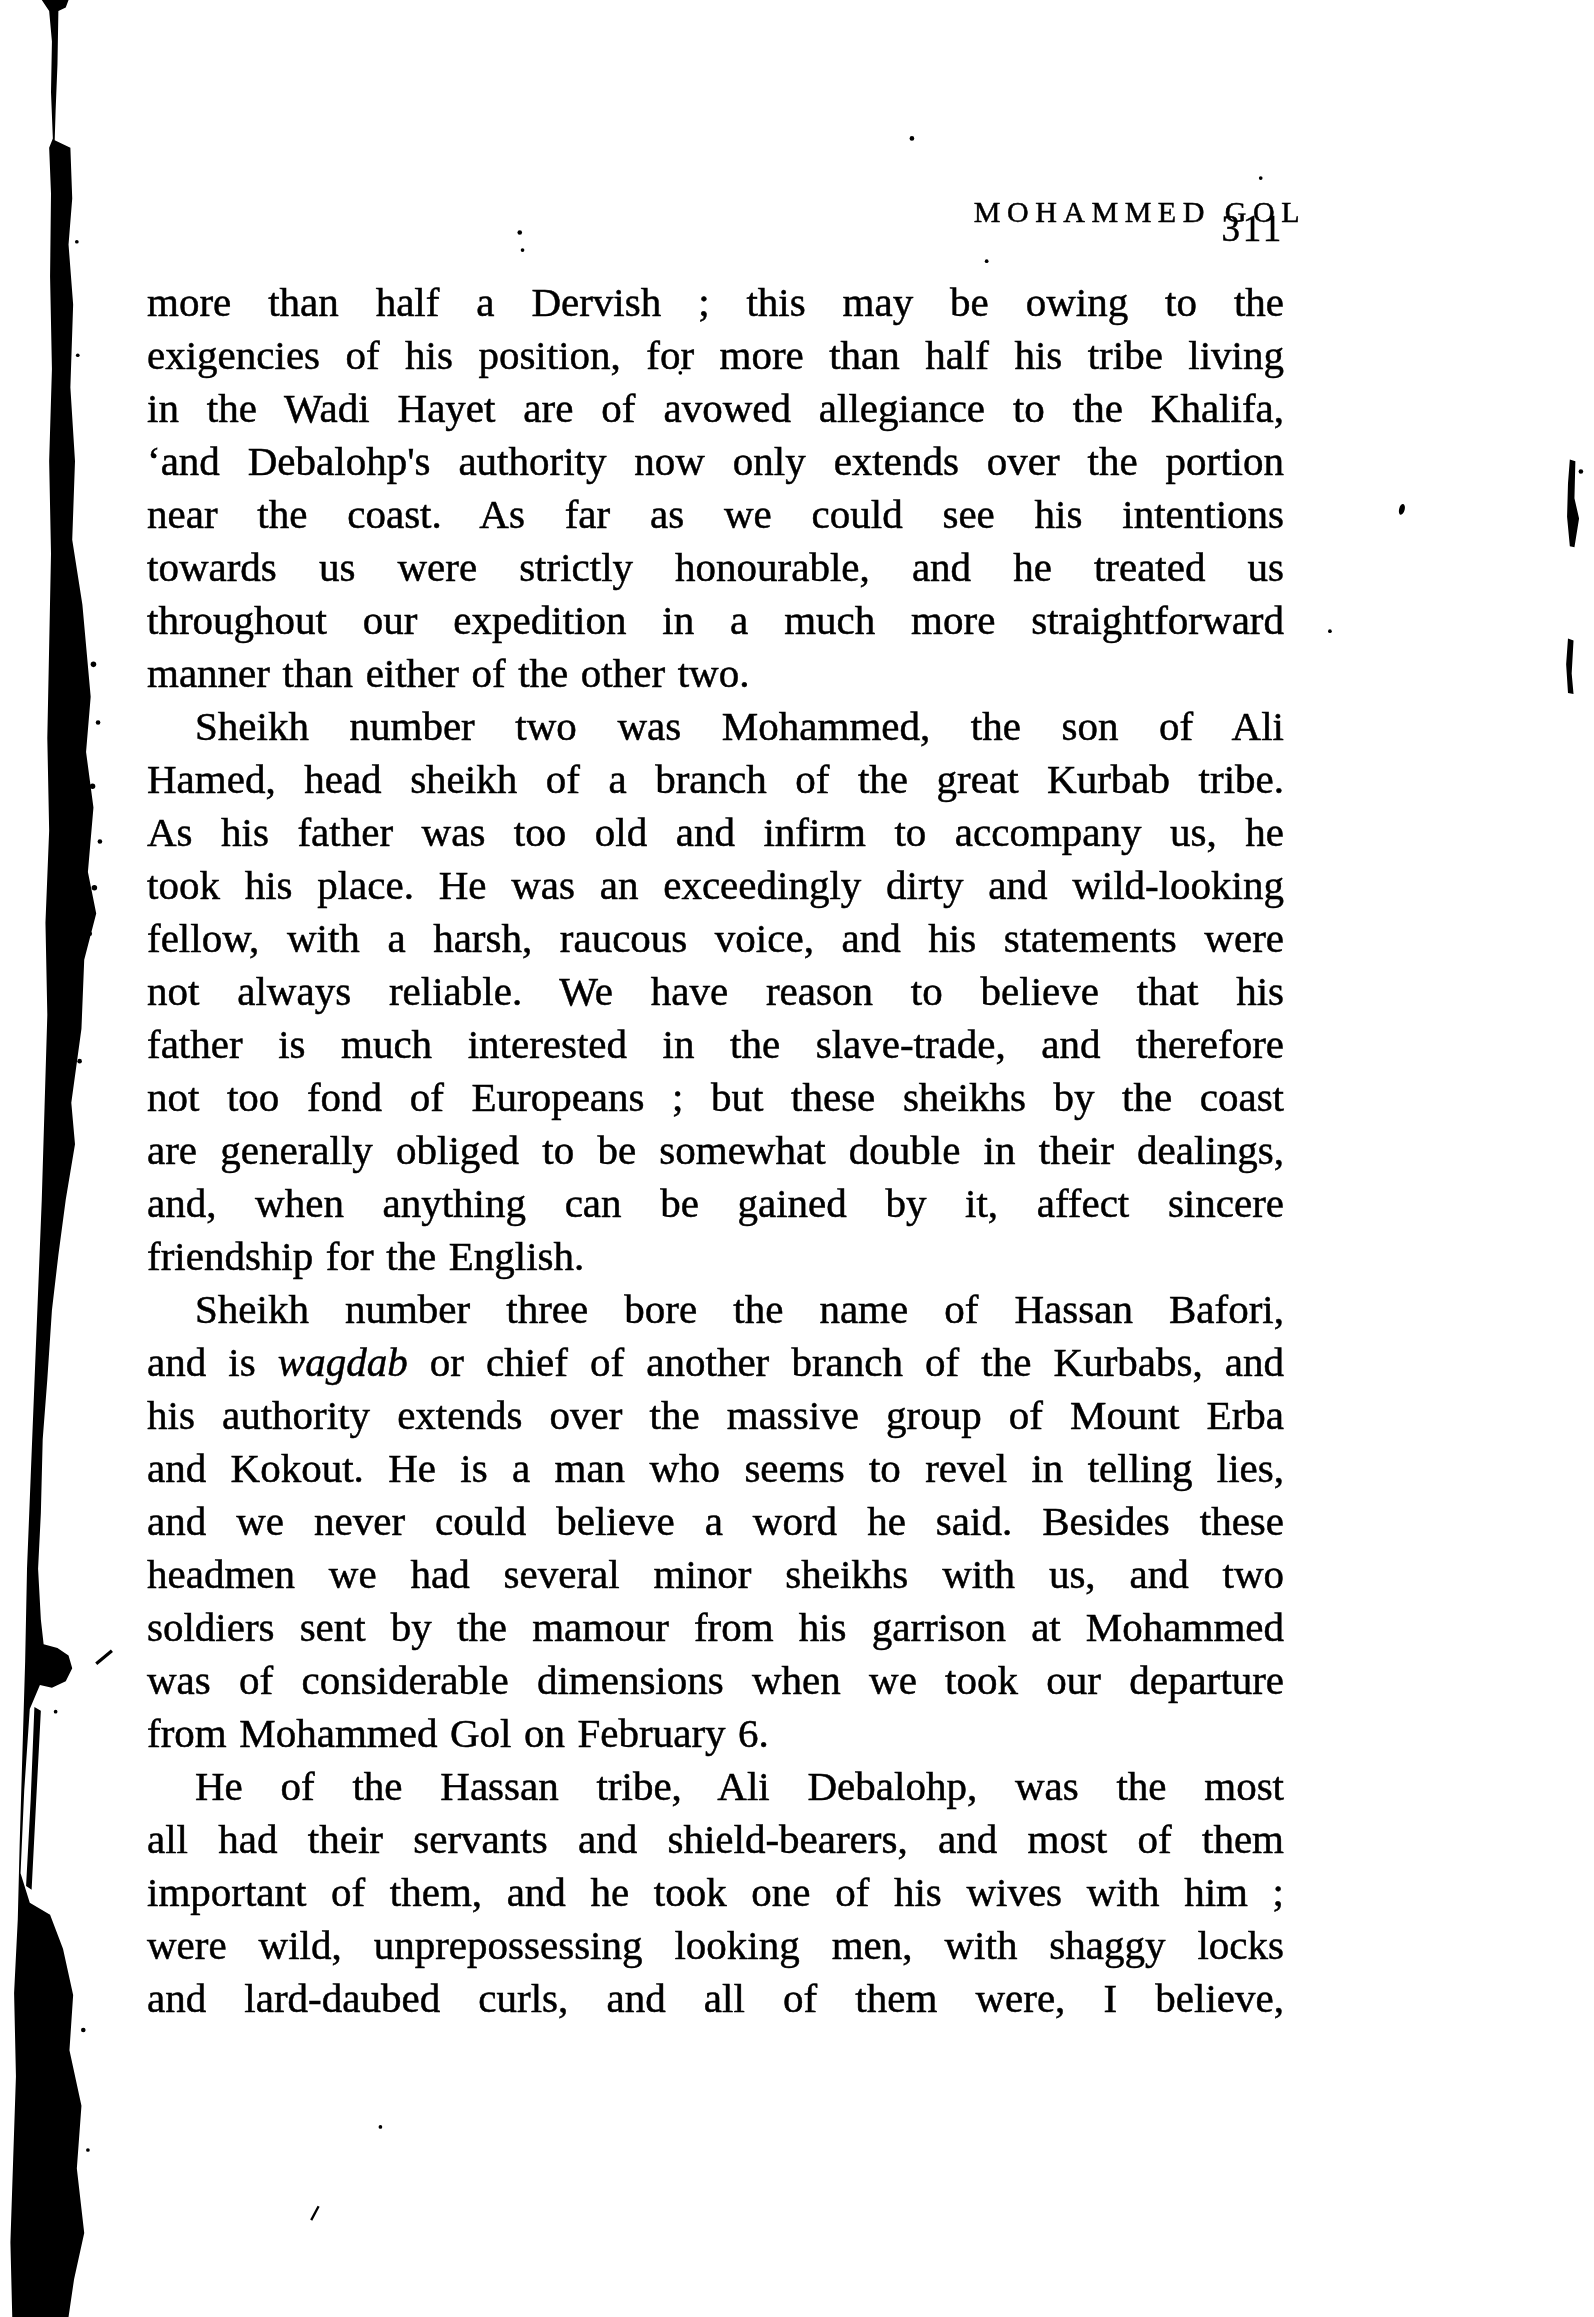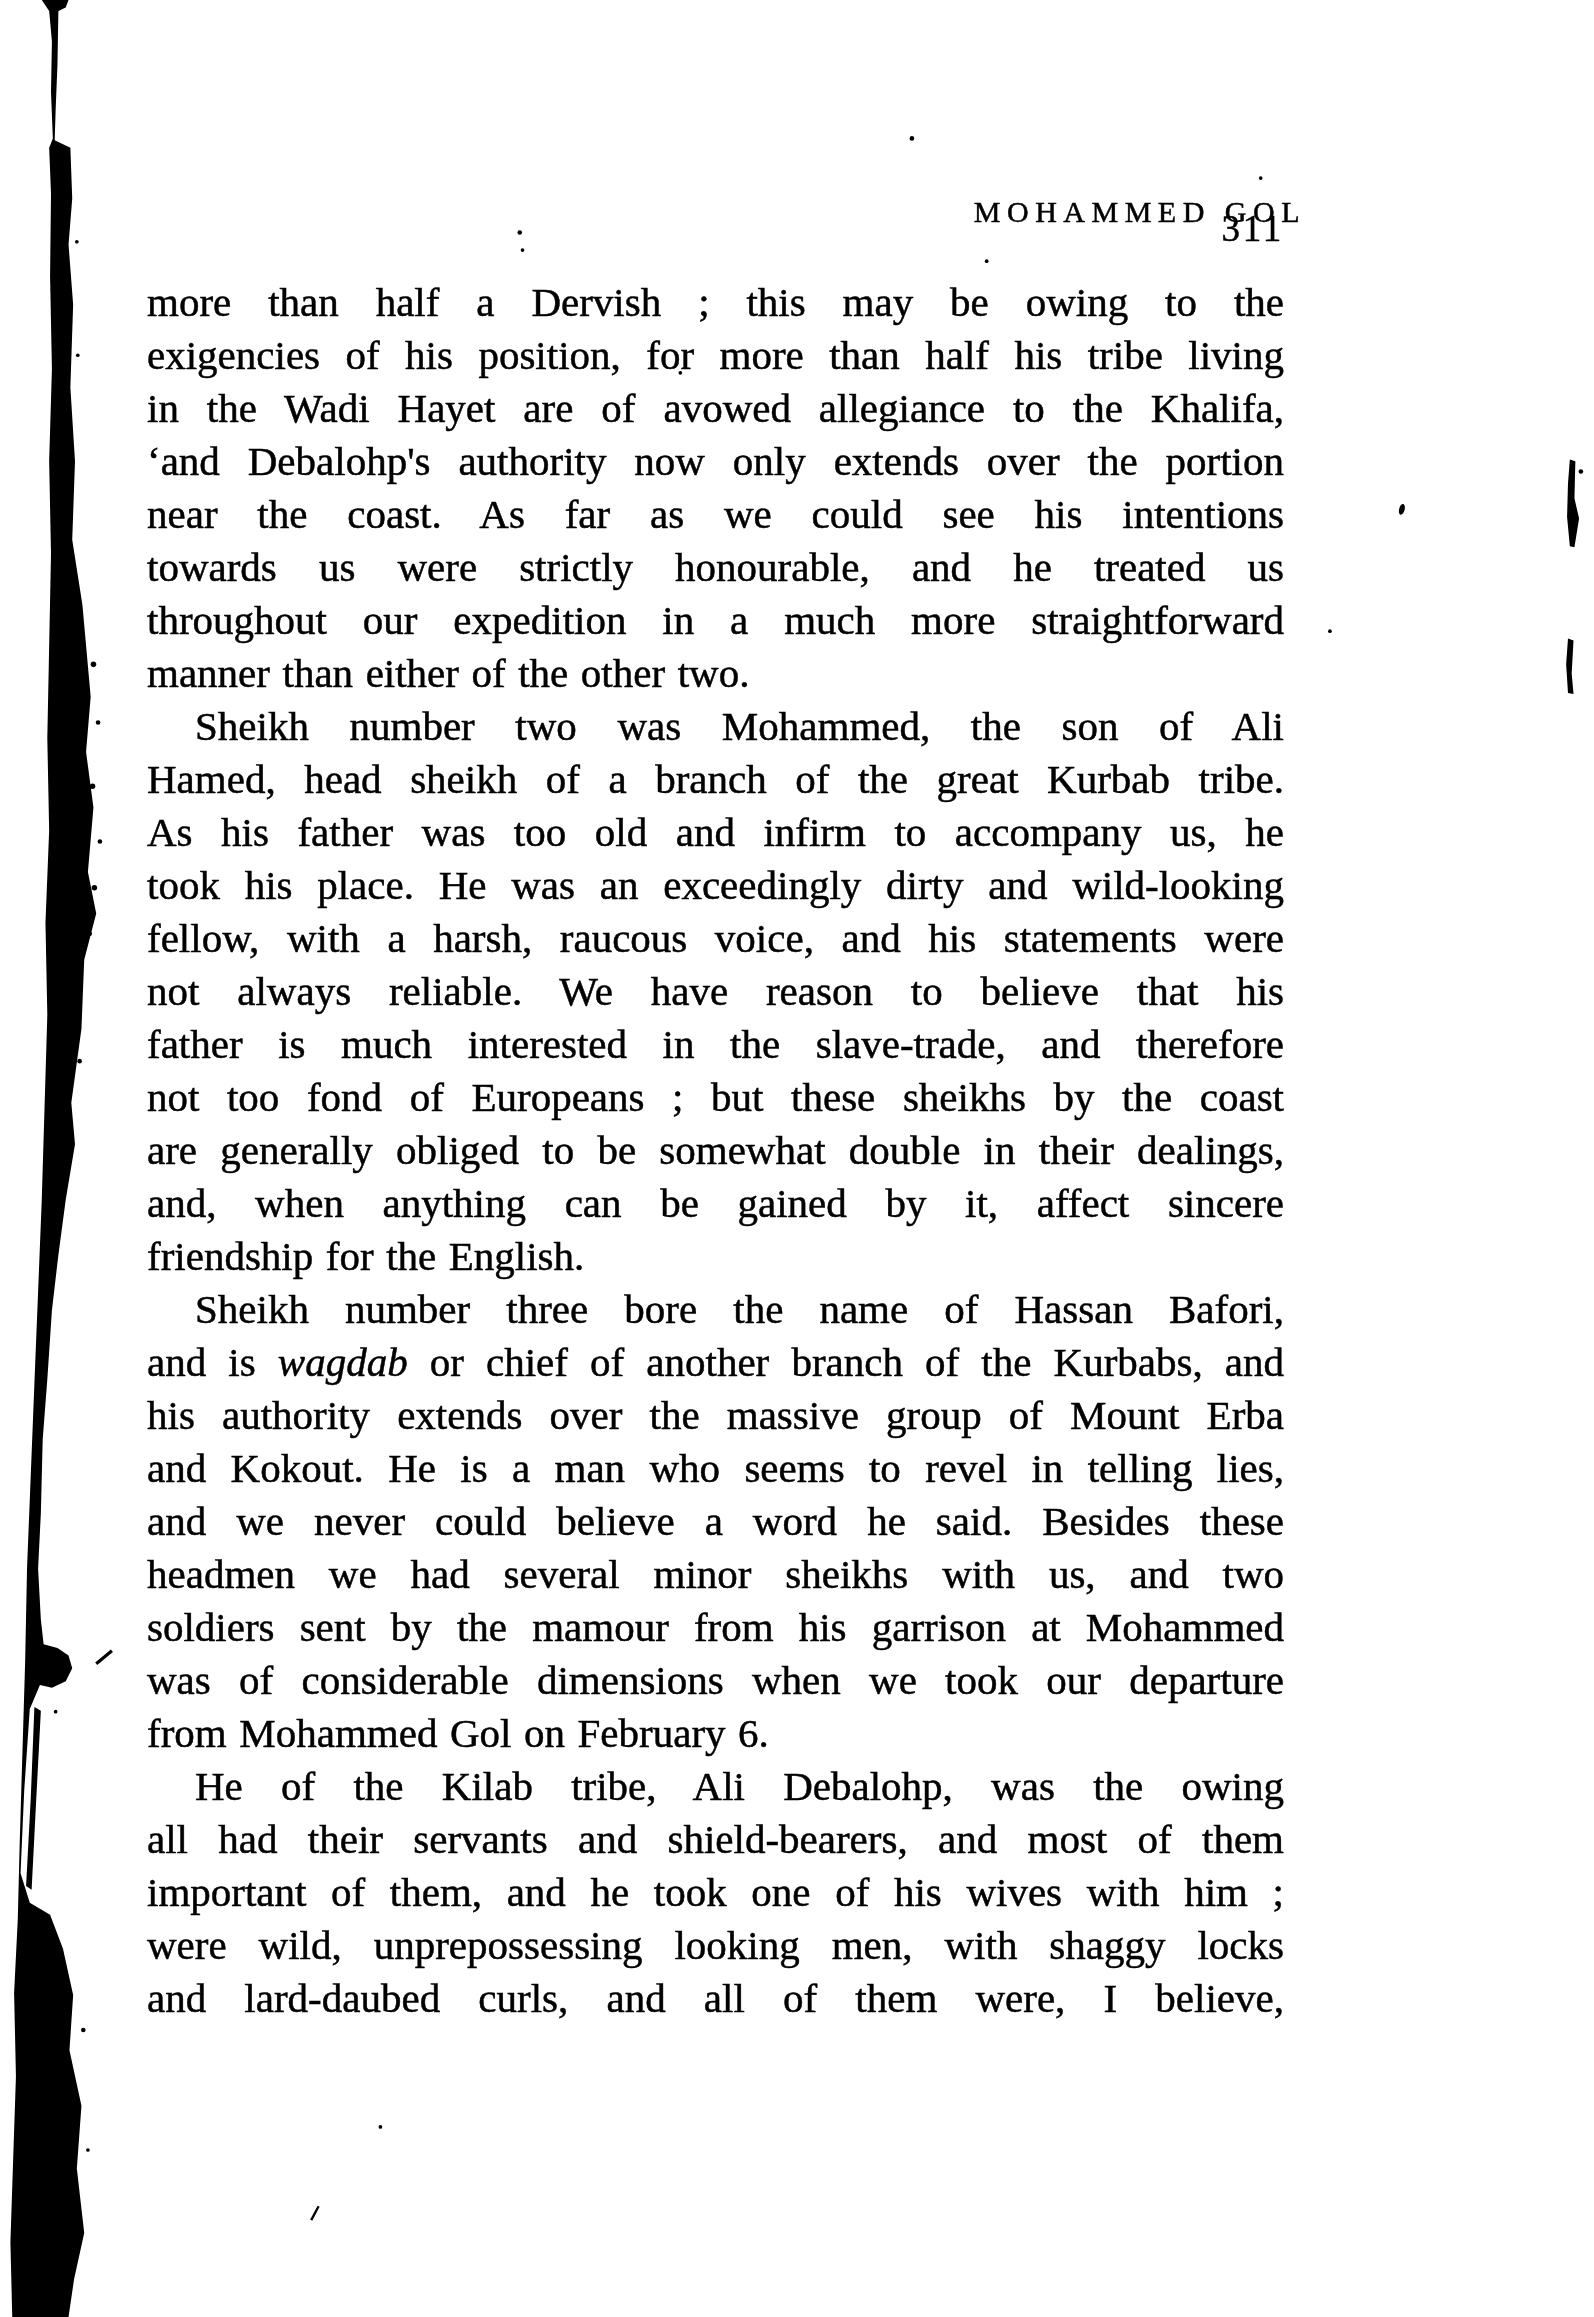--- a/index.html
+++ b/index.html
@@ -117,21 +117,21 @@
       <div class="line nojust"><span>friendship for the English.</span></div>
       <div class="line indent"><span>Sheikh number three bore the name of Hassan Bafori,</span></div>
       <div class="line"><span>and is </span><i>wagdab</i><span> or chief of another branch of the Kurbabs, and</span></div>
       <div class="line"><span>his authority extends over the massive group of Mount Erba</span></div>
       <div class="line"><span>and Kokout.  He is a man who seems to revel in telling lies,</span></div>
       <div class="line"><span>and we never could believe a word he said.  Besides these</span></div>
       <div class="line"><span>headmen we had several minor sheikhs with us, and two</span></div>
       <div class="line"><span>soldiers sent by the mamour from his garrison at Mohammed</span></div>
       <div class="line"><span>was of considerable dimensions when we took our departure</span></div>
       <div class="line nojust"><span>from Mohammed Gol on February 6.</span></div>
-      <div class="line indent"><span>He of the Kilab tribe, Ali Debalohp, was the owing</span></div>
+      <div class="line indent"><span>He of the Hassan tribe, Ali Debalohp, was the most</span></div>
       <div class="line"><span>all had their servants and shield-bearers, and most of them</span></div>
       <div class="line"><span>important of them, and he took one of his wives with him ;</span></div>
       <div class="line"><span>were wild, unprepossessing looking men, with shaggy locks</span></div>
       <div class="line"><span>and lard-daubed curls, and all of them were, I believe,</span></div>
     </div>
 
 </div>
 
 
 </body></html>

